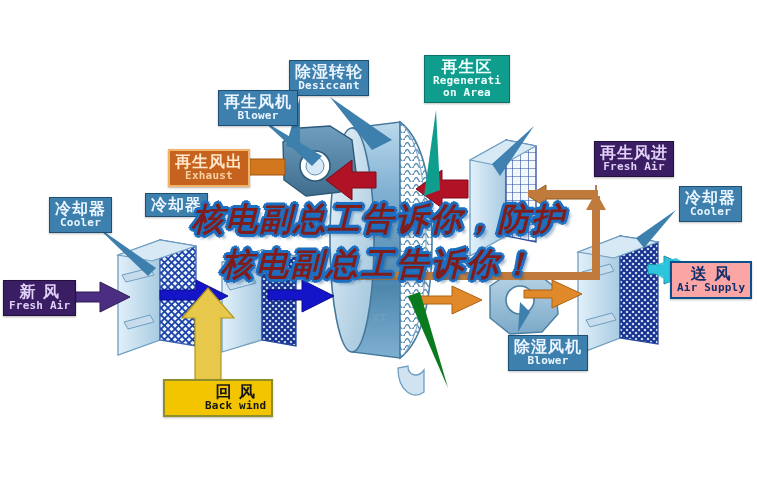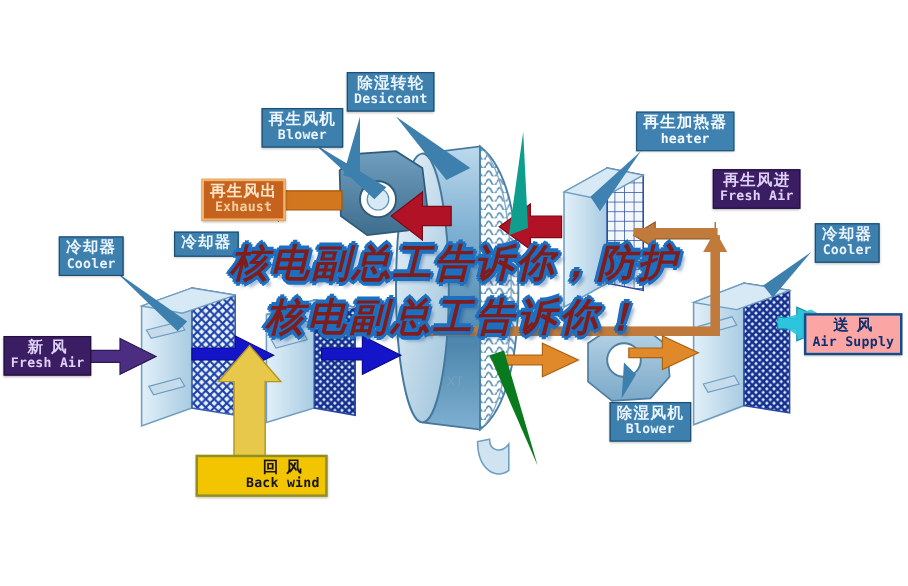--- a/index.html
+++ b/index.html
@@ -24,21 +24,21 @@
     line-height:1.08;
     padding:2px 5px 3px;
     letter-spacing:.4px;
     white-space:nowrap;
     z-index:40;
   }
   .label .cn{
     display:block;
     font-family:"DejaVu Sans", sans-serif;
     font-weight:700;
-    font-size:13px;
+    font-size:16px;
     letter-spacing:1px;
   }
   .label .en{
     display:block;
     font-family:"DejaVu Sans Mono", monospace;
     font-weight:700;
     font-size:11px;
     letter-spacing:.2px;
   }
   
@@ -308,25 +308,26 @@
   <div class="label chip-blue" style="left:289px;top:60px;">
     <span class="cn">除湿转轮</span>
     <span class="en">Desiccant</span>
   </div>
 
   <div class="label chip-blue" style="left:218px;top:90px;">
     <span class="cn">再生风机</span>
     <span class="en">Blower</span>
   </div>
 
-
-  <div class="label chip-blue2" style="left:530px;top:93px;">
-    <span class="cn">再生加热器</span>
-    <span class="en">heater</span>
-  </div>
+  <div class="label chip-teal" style="left:424px;top:55px;width:86px;white-space:normal;">
+    <span class="cn">再生区</span>
+    <span class="en">Regenerati</span>
+    <span class="en">on Area</span>
+  </div>
+
 
   <div class="label chip-purple" style="left:594px;top:141px;">
     <span class="cn">再生风进</span>
     <span class="en">Fresh Air</span>
   </div>
 
   <div class="label chip-orange" style="left:168px;top:149px;">
     <span class="cn">再生风出</span>
     <span class="en">Exhaust</span>
   </div>

